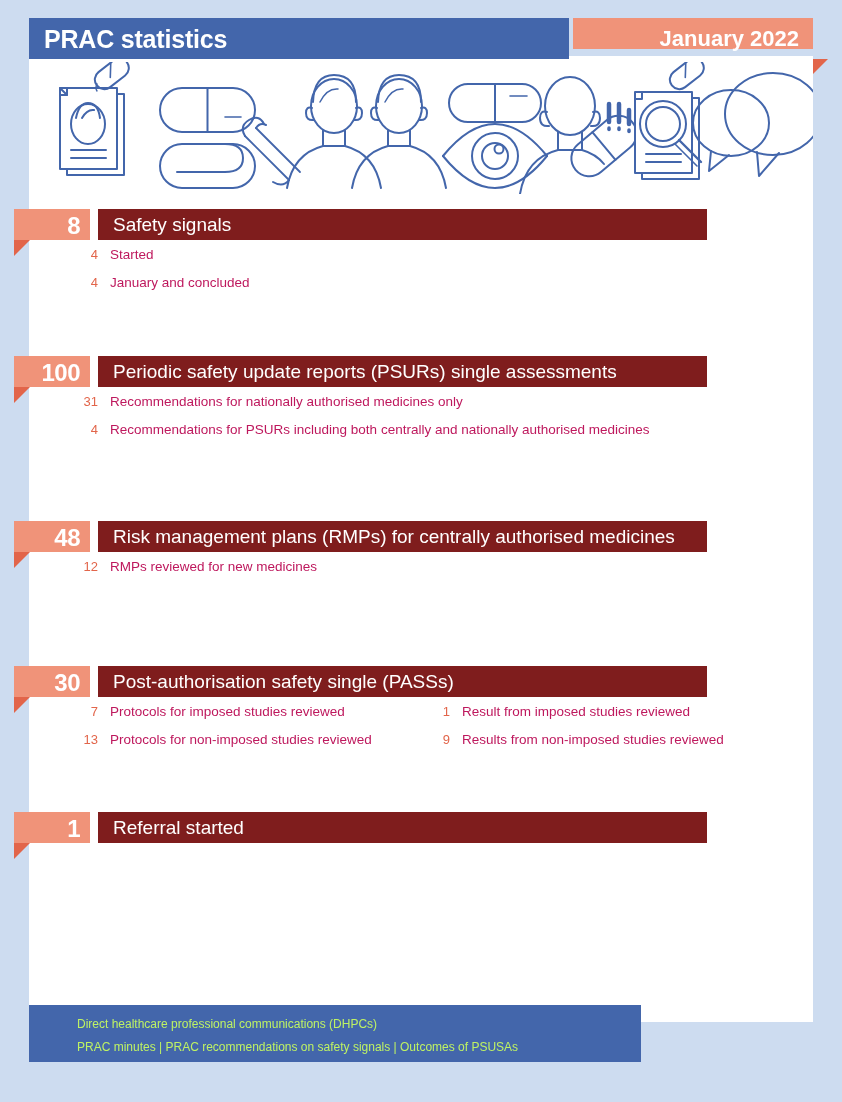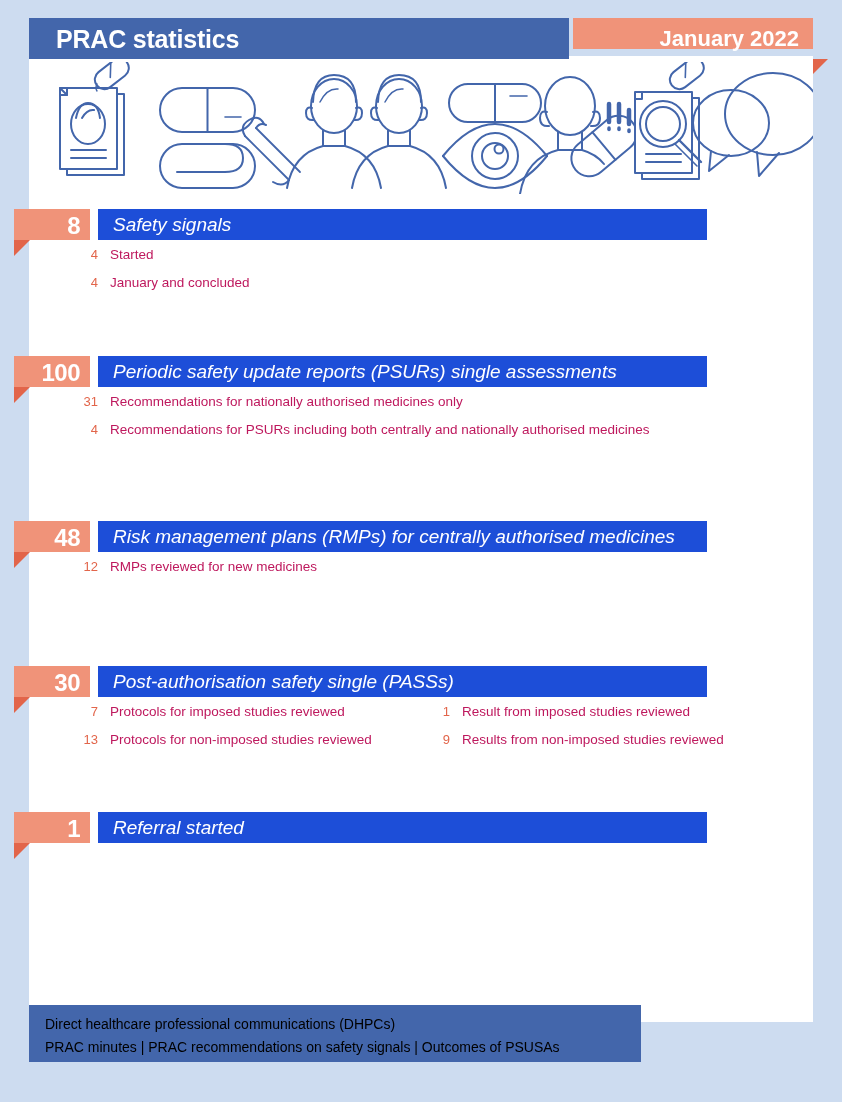--- a/index.html
+++ b/index.html
@@ -38,21 +38,20 @@
   }
   .header-blue .htitle {
     position: absolute;
     left: 15px;
     top: 7px;
     color: #ffffff;
     font-size: 25px;
     font-weight: bold;
     letter-spacing: -0.2px;
     line-height: 28px;
-    margin-left: 12px;
   }
   .header-orange {
     position: absolute;
     left: 573px;
     top: 18px;
     width: 240px;
     height: 31px;
     background: #f09379;
   }
   .header-orange .hdate {
@@ -108,22 +107,21 @@
     height: 0;
     border-top: 16px solid #e2654a;
     border-right: 16px solid transparent;
   }
   .bar {
     position: absolute;
     left: 98px;
     top: 0;
     width: 609px;
     height: 31px;
-    background: #1d4ed8;
-    font-style: italic;
+    background: #7f1d1d;
   }
   .bar-title {
     position: absolute;
     left: 15px;
     top: 3px;
     color: #ffffff;
     font-size: 19px;
     line-height: 26px;
     white-space: nowrap;
   }
@@ -160,23 +158,23 @@
   .footer {
     position: absolute;
     left: 29px;
     top: 1005px;
     width: 612px;
     height: 57px;
     background: #4366ab;
   }
   .footer .fline {
     position: absolute;
-    left: 16px;
-    color: #000000;
-    font-size: 14px;
+    left: 48px;
+    color: #bef264;
+    font-size: 12px;
     line-height: 18px;
     white-space: nowrap;
   }
   .fline1 { top: 10px; }
   .fline2 { top: 33px; }
 </style>
 </head>
 <body>
 
 <div class="page">

